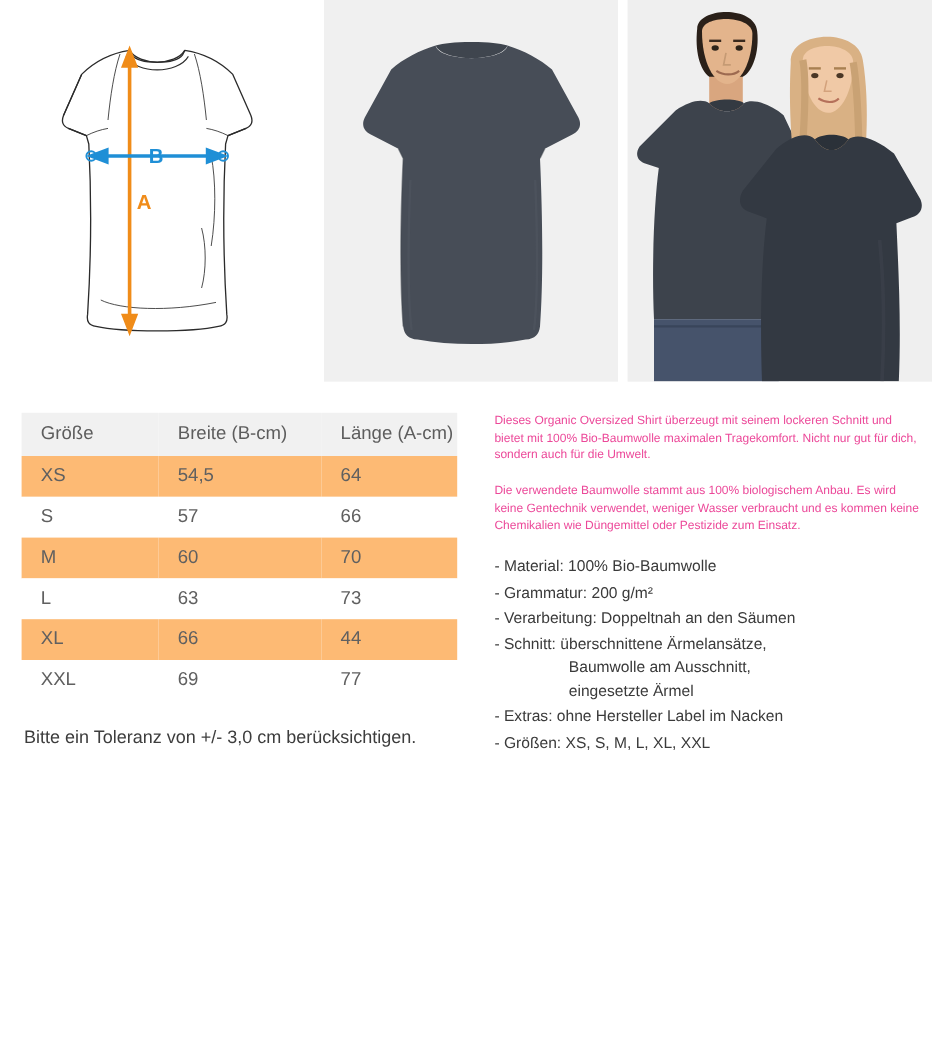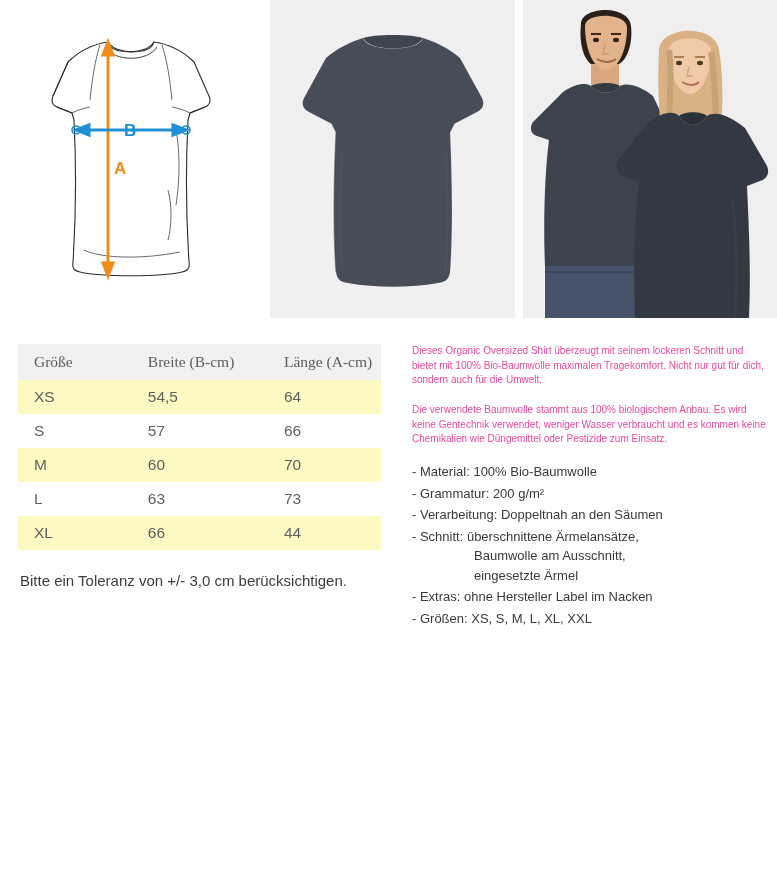--- a/index.html
+++ b/index.html
@@ -79,28 +79,27 @@
     width: 363px;
     font-size: 15.5px;
     color: #575757;
   }
   table.size-table th {
     text-align: left;
     font-weight: normal;
     color: #5d5d5d;
     padding: 9px 0 9px 16px;
     font-size: 15.5px;
-    font-family: Liberation Serif, serif;
   }
   table.size-table td {
     padding: 8px 0 8px 16px;
     font-size: 15.5px;
     color: #606060;
   }
-  table.size-table tr.odd { background: #fef9c3; }
+  table.size-table tr.odd { background: #fdba74; }
   table.size-table tr.even { background: #ffffff; }
   table.size-table thead tr { background: #f1f1f1; }
   .col-size  { width: 112px; }
   .col-width { width: 140px; }
   .col-len   { width: 111px; }
 
   .tolerance {
     margin-top: 22px;
     font-size: 15px;
     color: #3d3d3d;
@@ -299,20 +298,25 @@
         <tr class="even">
           <td>L</td>
           <td>63</td>
           <td>73</td>
         </tr>
         <tr class="odd">
           <td>XL</td>
           <td>66</td>
           <td>44</td>
         </tr>
+        <tr class="even">
+          <td>XXL</td>
+          <td>69</td>
+          <td>77</td>
+        </tr>
       </tbody>
     </table>
 
     <div class="tolerance">Bitte ein Toleranz von +/- 3,0 cm berücksichtigen.</div>
   </div>
 
   <div class="right-col">
     <div class="desc">
       <p>Dieses Organic Oversized Shirt überzeugt mit seinem lockeren Schnitt und bietet mit 100% Bio-Baumwolle maximalen Tragekomfort. Nicht nur gut für dich, sondern auch für die Umwelt.</p>
       <p>Die verwendete Baumwolle stammt aus 100% biologischem Anbau. Es wird keine Gentechnik verwendet, weniger Wasser verbraucht und es kommen keine Chemikalien wie Düngemittel oder Pestizide zum Einsatz.</p>

